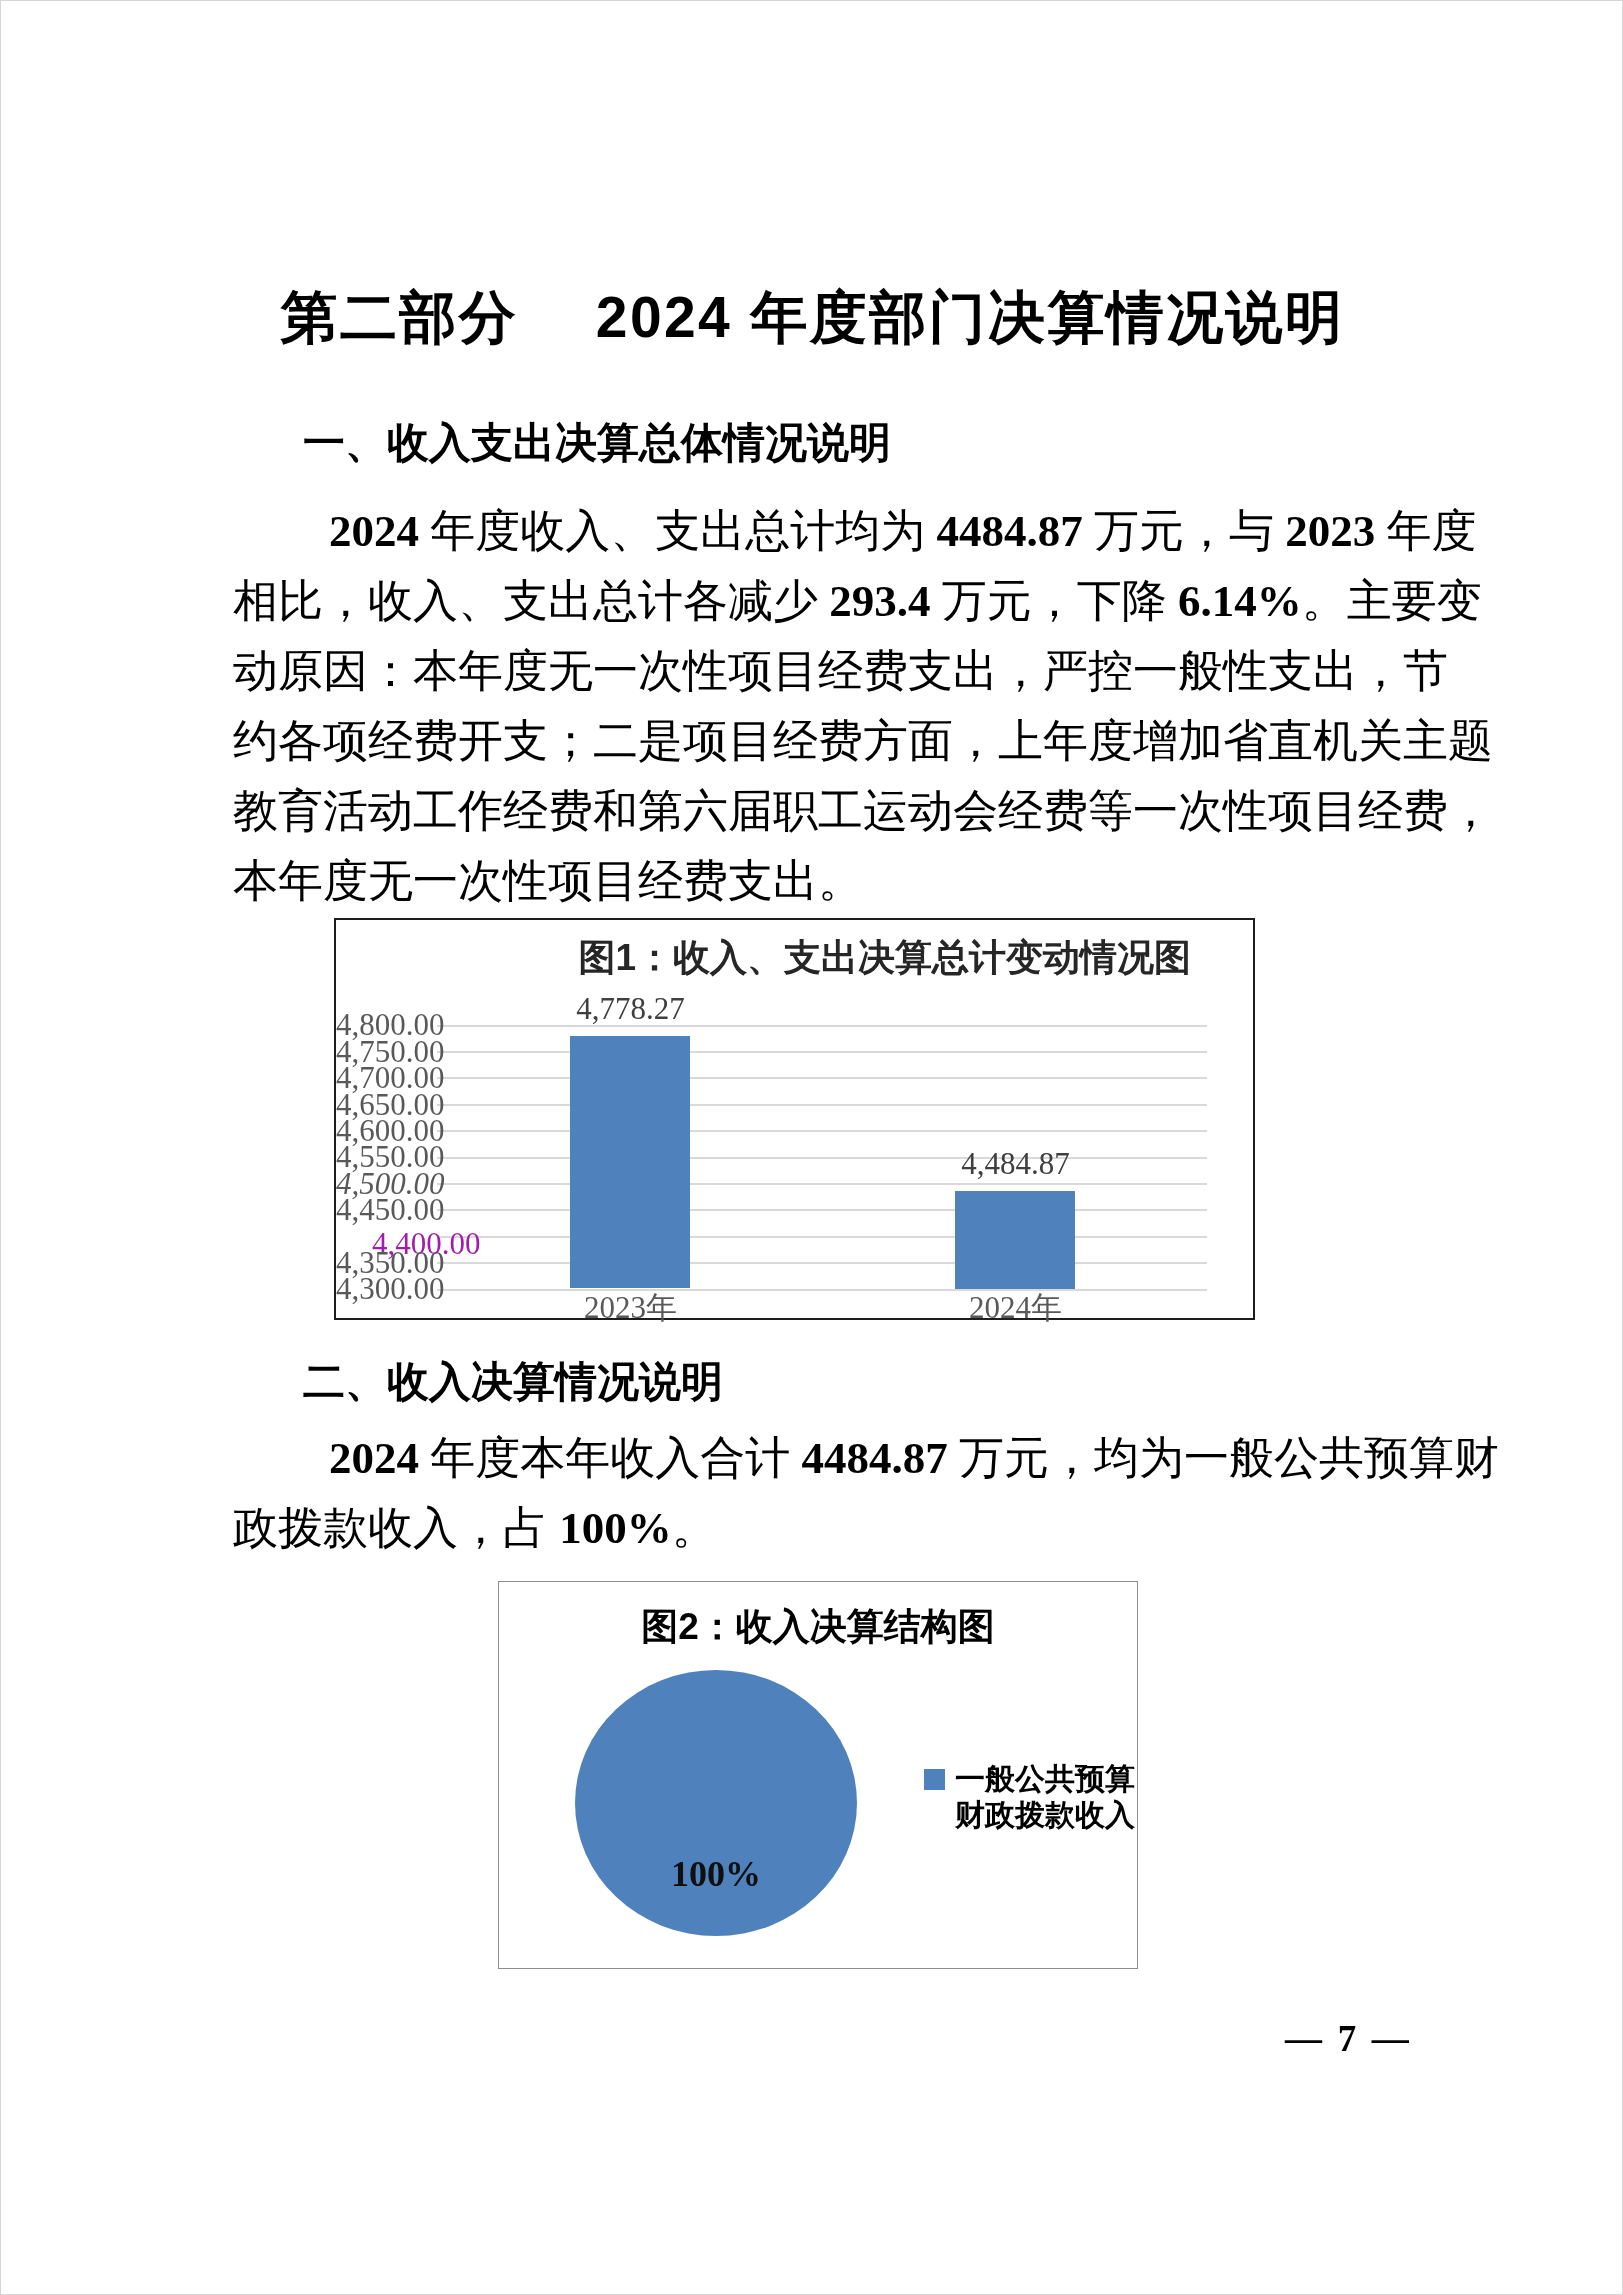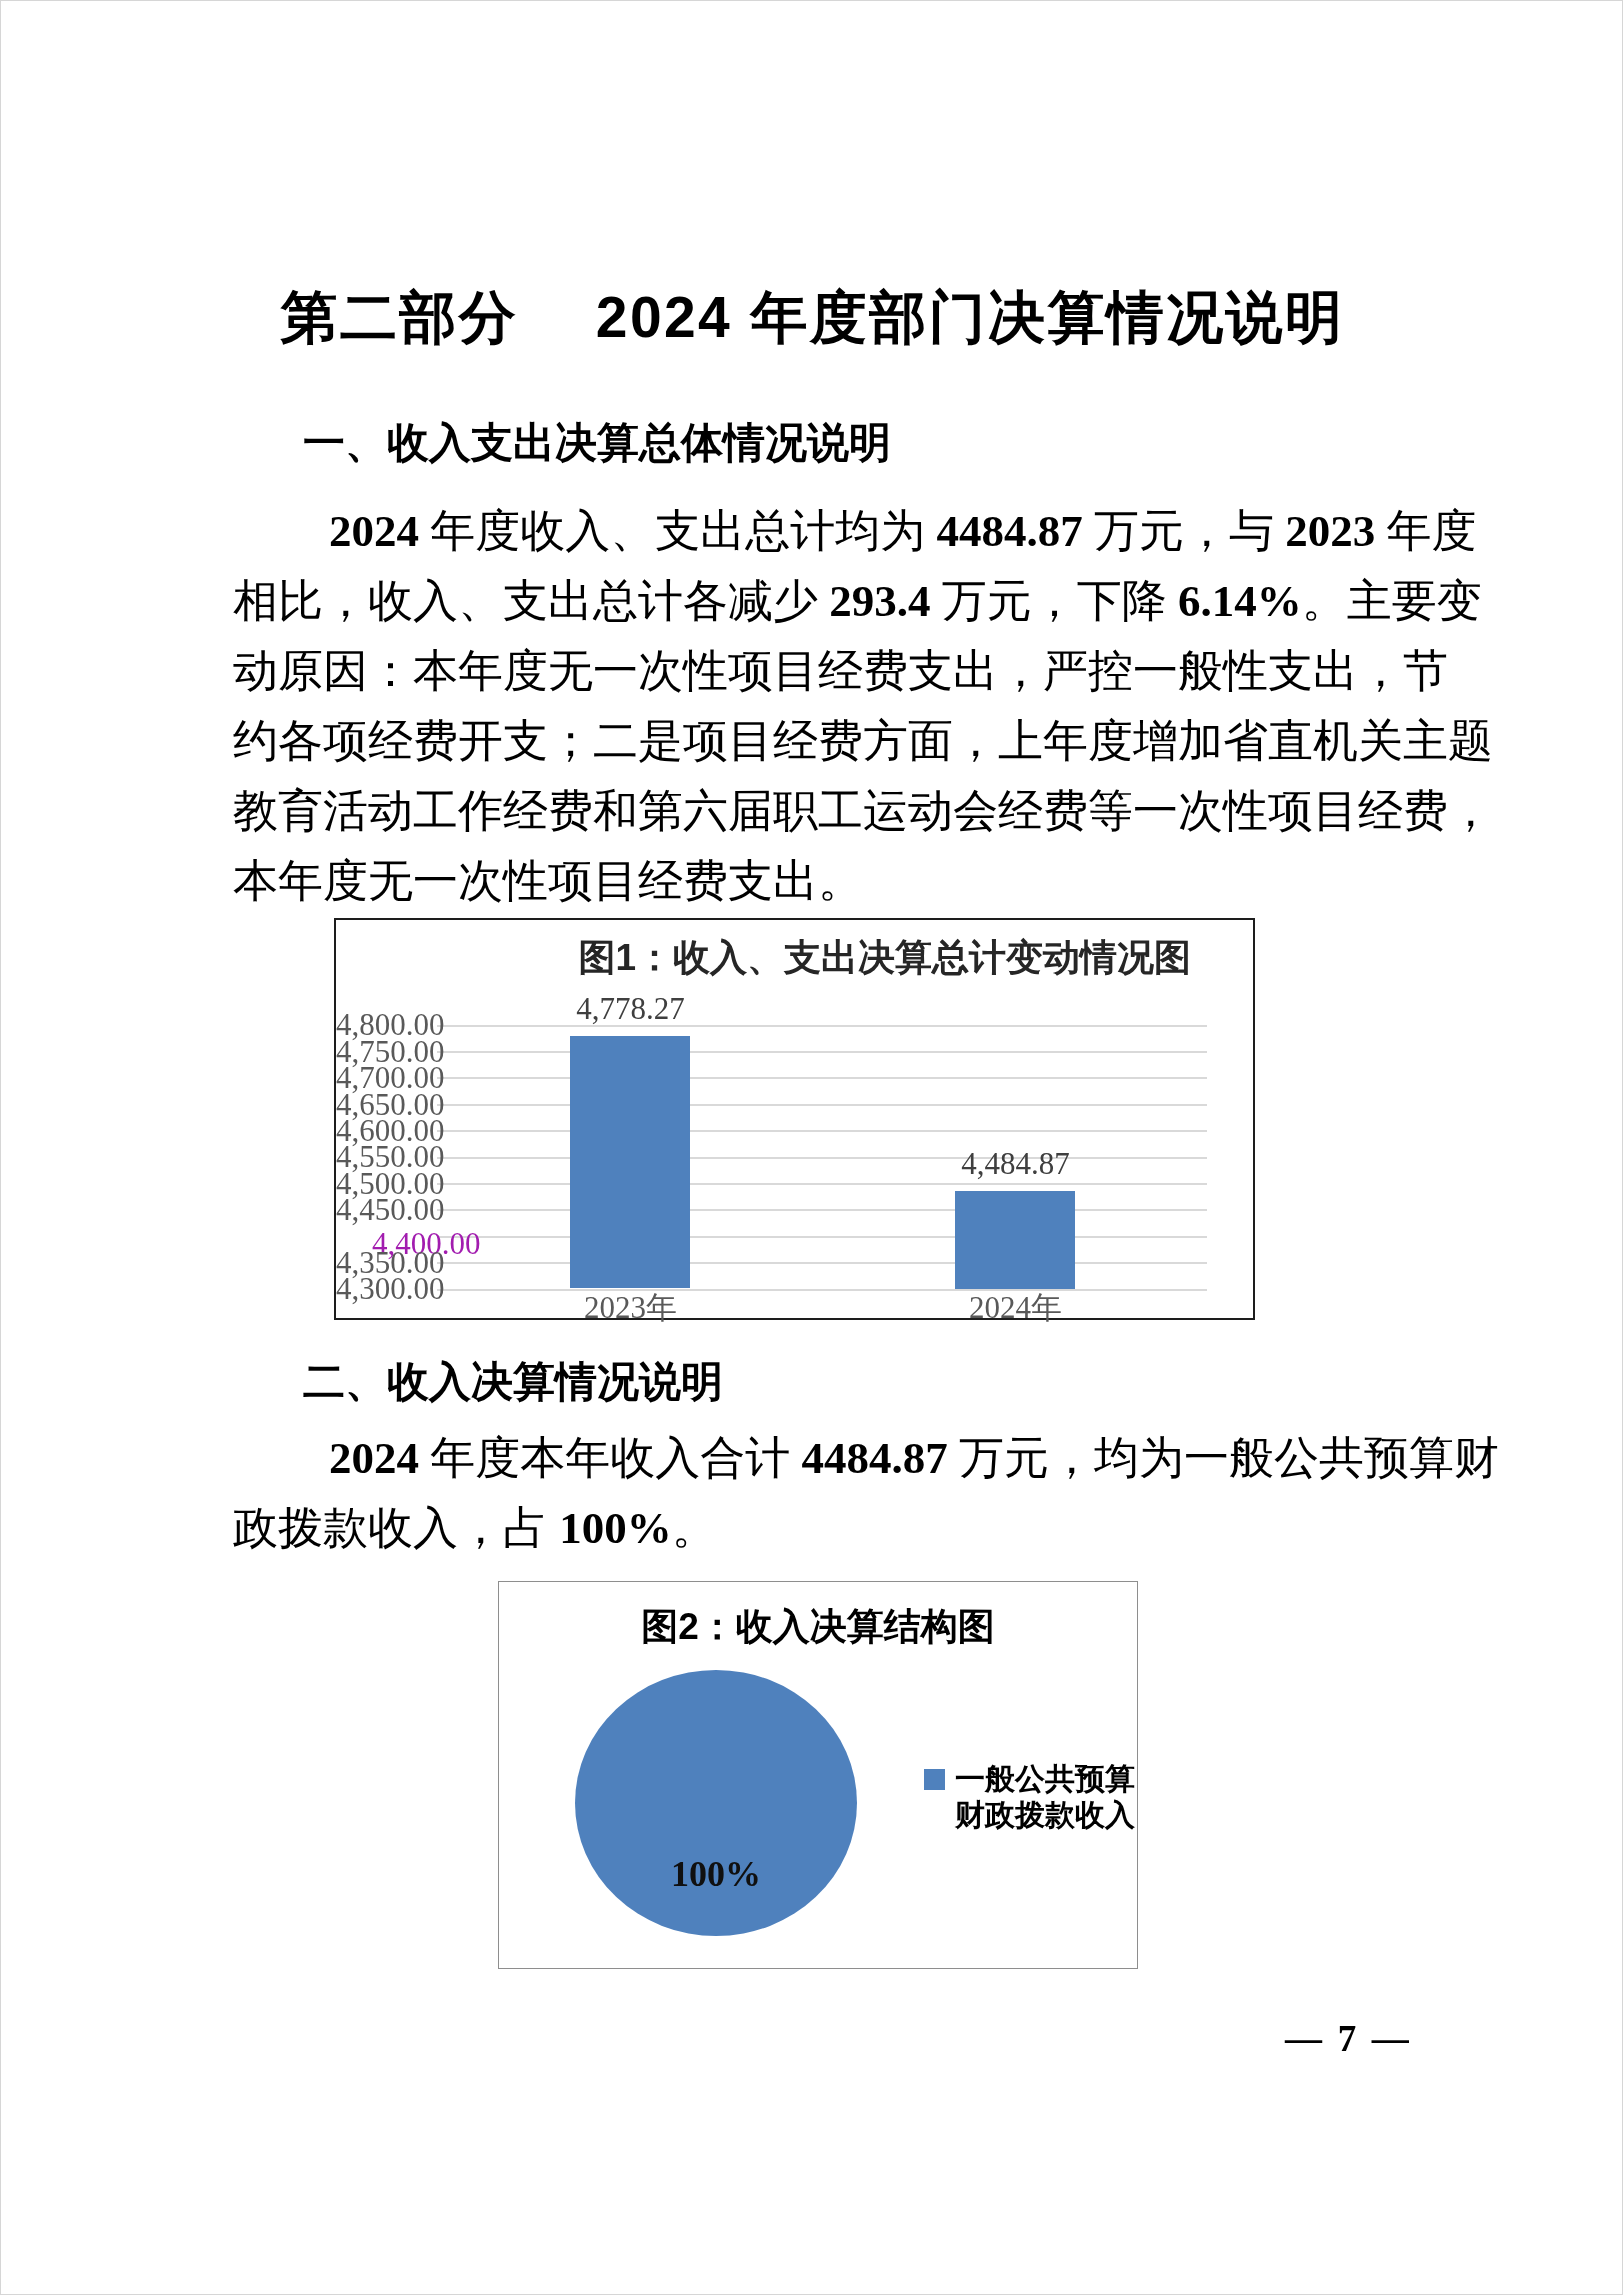--- a/index.html
+++ b/index.html
@@ -92,21 +92,21 @@
         <div class="ytick" style="top: 115px; color: rgb(89, 89, 89);">4,750.00</div>
         <div class="gridline" style="top: 157px; background: rgb(217, 217, 217);"></div>
         <div class="ytick" style="top: 141px; color: rgb(89, 89, 89);">4,700.00</div>
         <div class="gridline" style="top: 184px; background: rgb(217, 217, 217);"></div>
         <div class="ytick" style="top: 168px; color: rgb(89, 89, 89);">4,650.00</div>
         <div class="gridline" style="top: 210px; background: rgb(217, 217, 217);"></div>
         <div class="ytick" style="top: 194px; color: rgb(89, 89, 89);">4,600.00</div>
         <div class="gridline" style="top: 237px; background: rgb(217, 217, 217);"></div>
         <div class="ytick" style="top: 220px; color: rgb(89, 89, 89);">4,550.00</div>
         <div class="gridline" style="top: 263px; background: rgb(217, 217, 217);"></div>
-        <div class="ytick" style="top: 247px; color: rgb(89, 89, 89);">4,500.00</div>
+        <div class="ytick" style="top: 247px; color: rgb(89, 89, 89); font-style: italic;">4,500.00</div>
         <div class="gridline" style="top: 289px; background: rgb(217, 217, 217);"></div>
         <div class="ytick" style="top: 273px; color: rgb(89, 89, 89);">4,450.00</div>
         <div class="gridline" style="top: 316px; background: rgb(217, 217, 217);"></div>
         <div class="ytick" style="top: 307px; color: #a21caf; padding-left: 36px;">4,400.00</div>
         <div class="gridline" style="top: 342px; background: rgb(217, 217, 217);"></div>
         <div class="ytick" style="top: 326px; color: rgb(89, 89, 89);">4,350.00</div>
         <div class="gridline" style="top: 369px; background: rgb(217, 217, 217);"></div>
         <div class="ytick" style="top: 352px; color: rgb(89, 89, 89);">4,300.00</div>
         <div class="bar" style="left: 234px; top: 116px; height: 252px; background: rgb(79, 129, 189);"></div>
         <div class="vallabel" style="left: 189px; top: 71px;">4,778.27</div>

